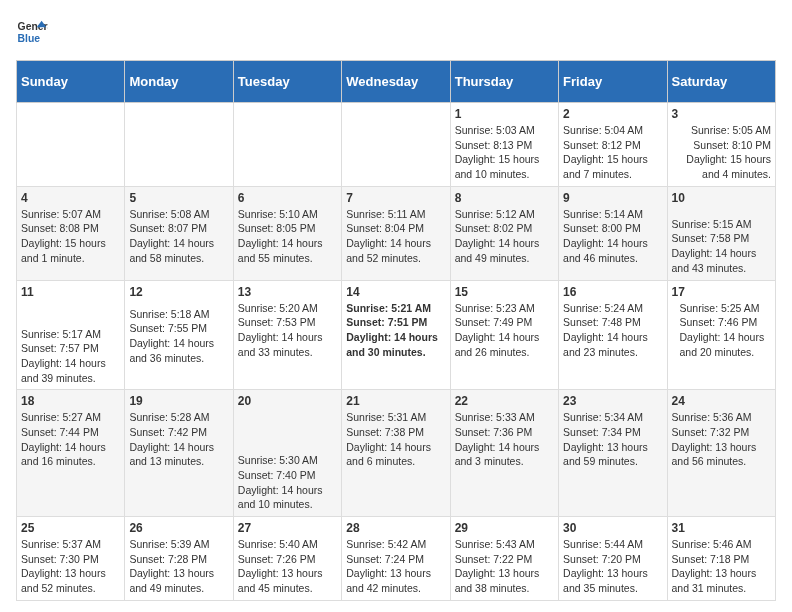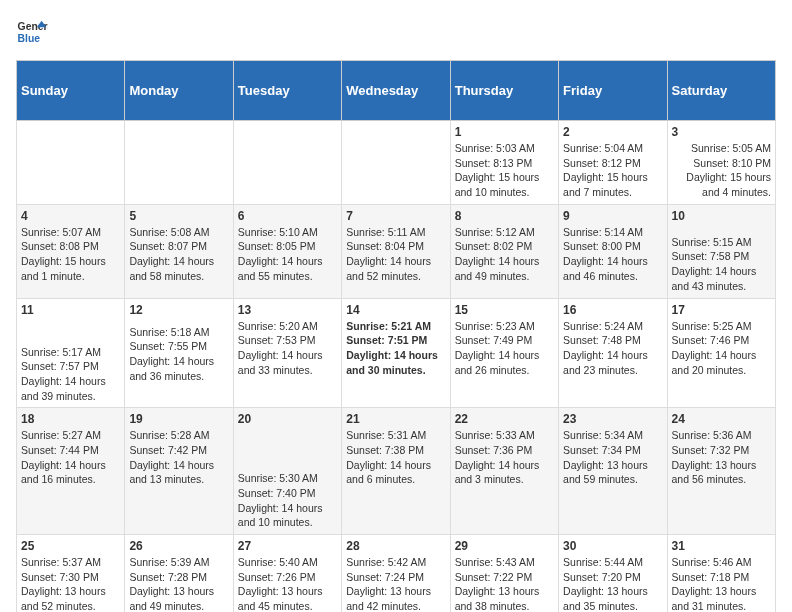--- a/index.html
+++ b/index.html
@@ -40,21 +40,21 @@
     table {
       width: 100%;
       border-collapse: collapse;
       table-layout: fixed;
     }
     thead tr th {
       background-color: #2a6db5;
       color: white;
       font-size: 13px;
       font-weight: bold;
-      padding: 22px 4px;
+      padding: 13px 4px;
       text-align: left;
       border: 1px solid #ccc;
     }
     tbody tr td {
       vertical-align: top;
       font-size: 10.5px;
       color: #333;
       padding: 4px 4px;
       border: 1px solid #ddd;
       height: 80px;
@@ -222,21 +222,21 @@
         </td>
         <td>
           <span class="day-num">16</span>
           <div class="day-info" style="white-space: pre-line;">Sunrise: 5:24 AM
 Sunset: 7:48 PM
 Daylight: 14 hours
 and 23 minutes.</div>
         </td>
         <td>
           <span class="day-num">17</span>
-          <div class="day-info" style="white-space: pre-line;">Sunrise: 5:25 AM
+          <div class="day-info" style="white-space: pre-line; margin-left: 8px;">Sunrise: 5:25 AM
 Sunset: 7:46 PM
 Daylight: 14 hours
 and 20 minutes.</div>
         </td>
       </tr>
       <tr>
         <td>
           <span class="day-num">18</span>
           <div class="day-info" style="white-space: pre-line;">Sunrise: 5:27 AM
 Sunset: 7:44 PM

